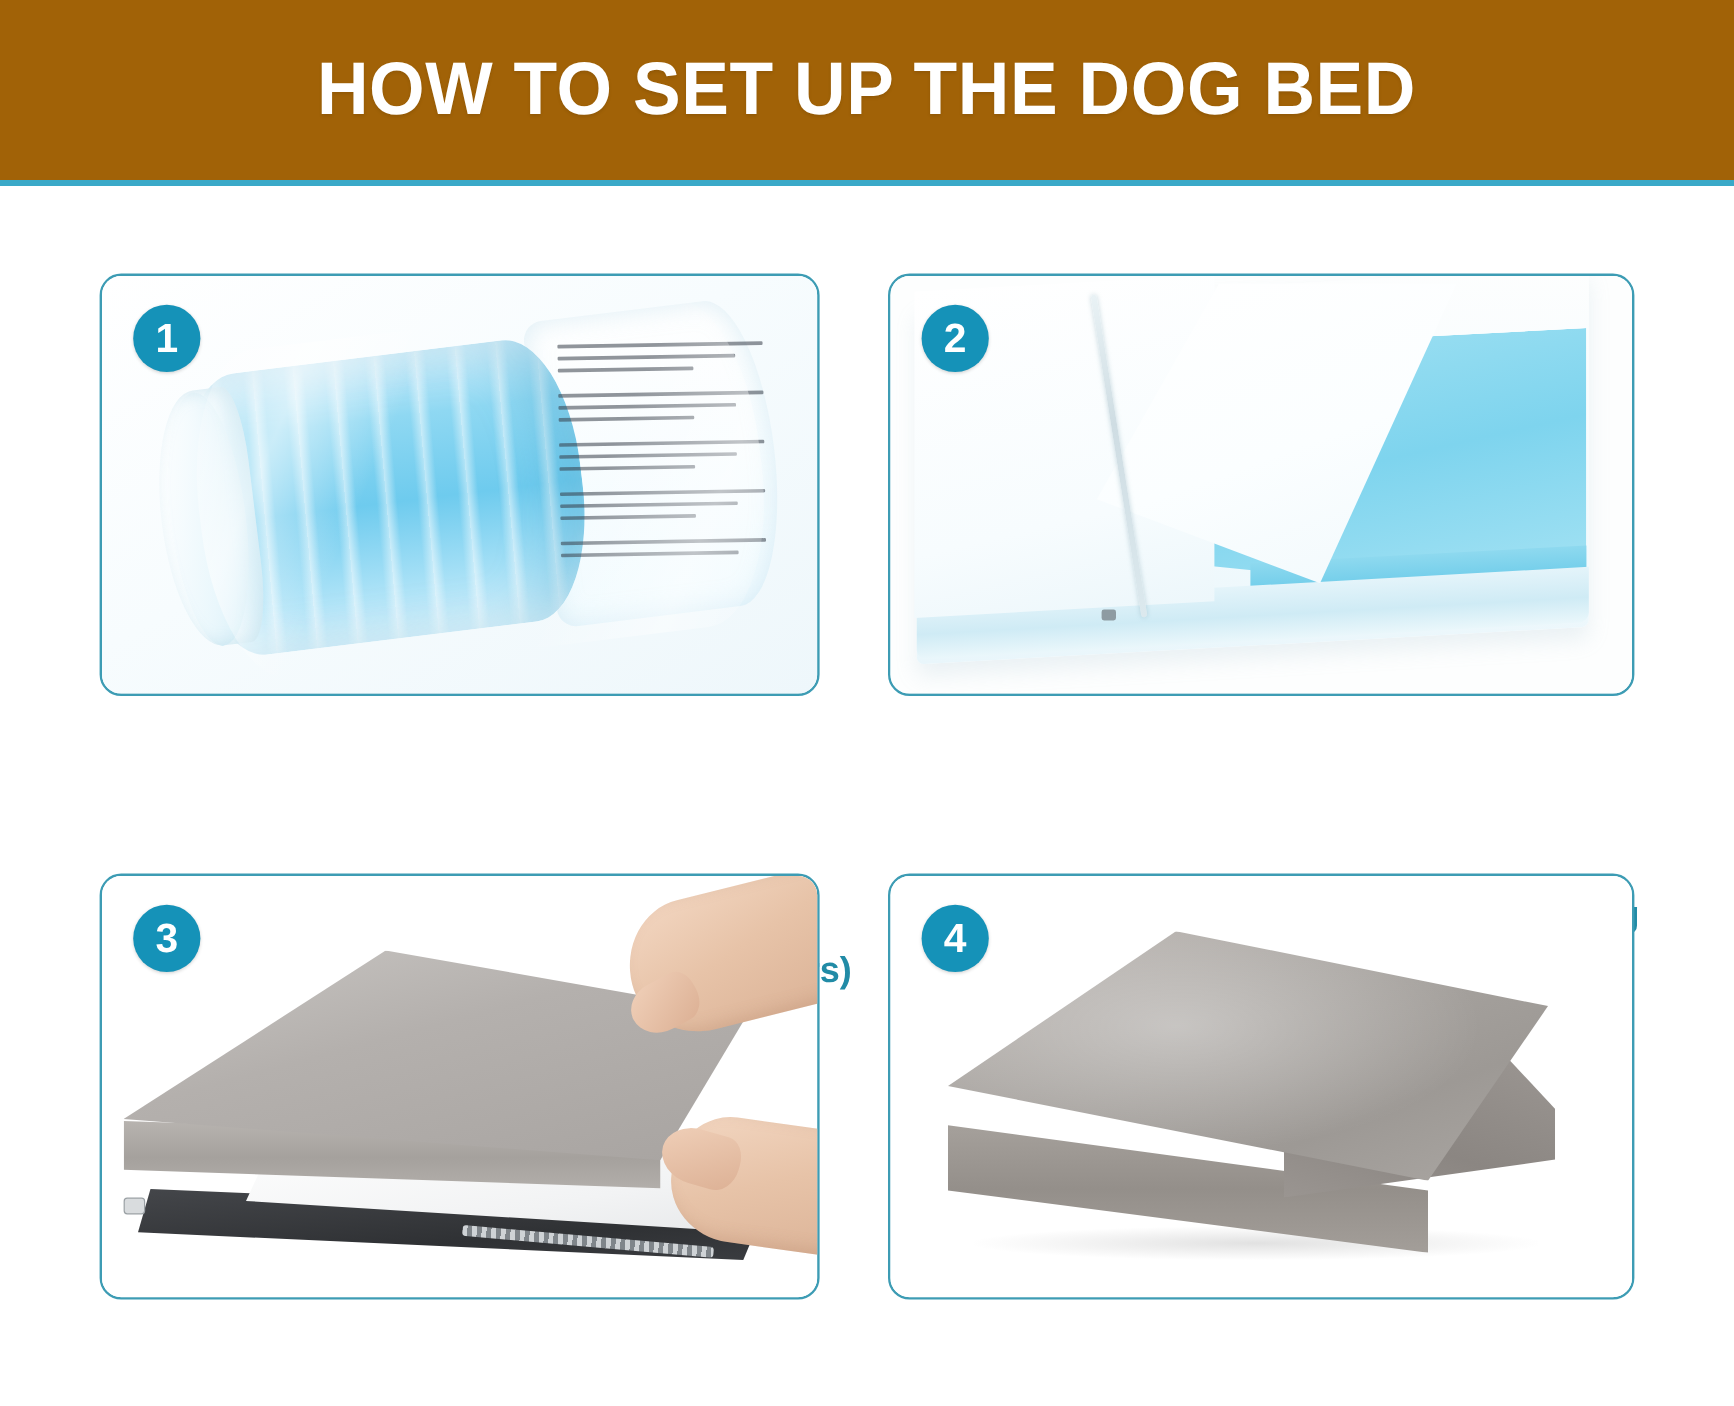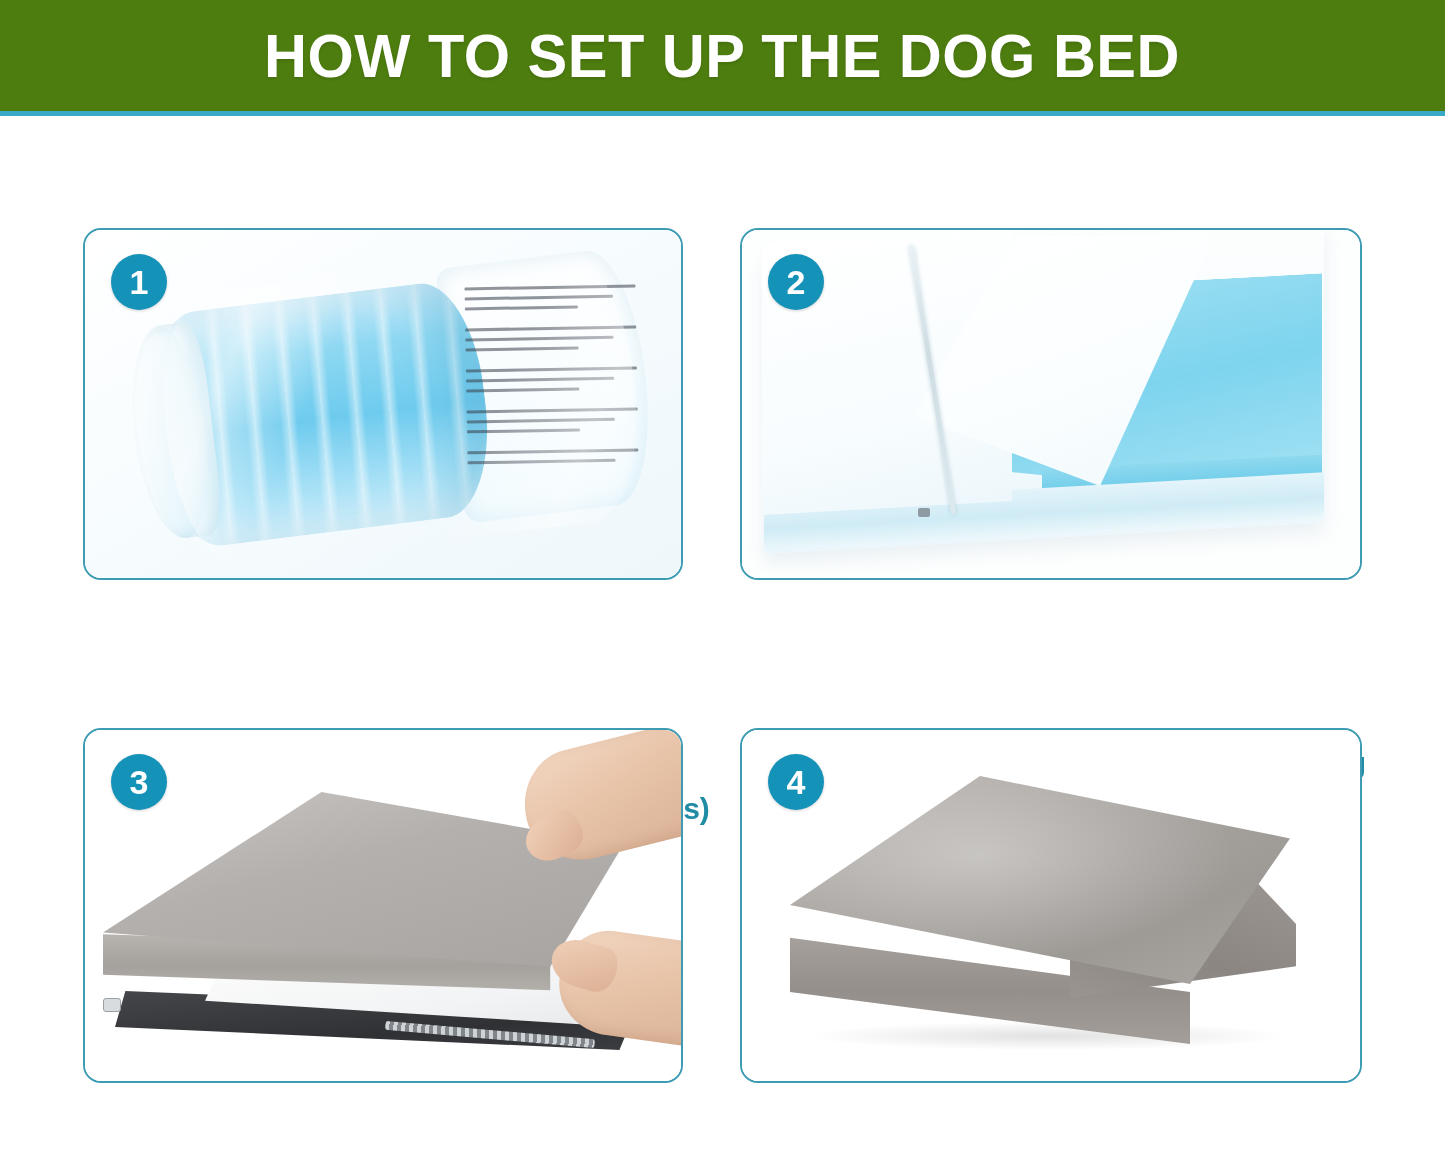--- a/index.html
+++ b/index.html
@@ -13,22 +13,22 @@
     font-family: "Liberation Sans", sans-serif;
     overflow: hidden;
     position: relative;
   }
 
   
   .banner {
     position: absolute;
     left: 0; top: 0;
     width: 1445px;
-    height: 116px;
-    background: #4d7c0f;
+    height: 155px;
+    background: #a16207;
     border-bottom: 5px solid #3aa9c8;
     box-sizing: border-box;
     display: flex;
     align-items: center;
     justify-content: center;
   }
   .banner-title {
     color: #ffffff;
     font-size: 62px;
     font-weight: bold;

